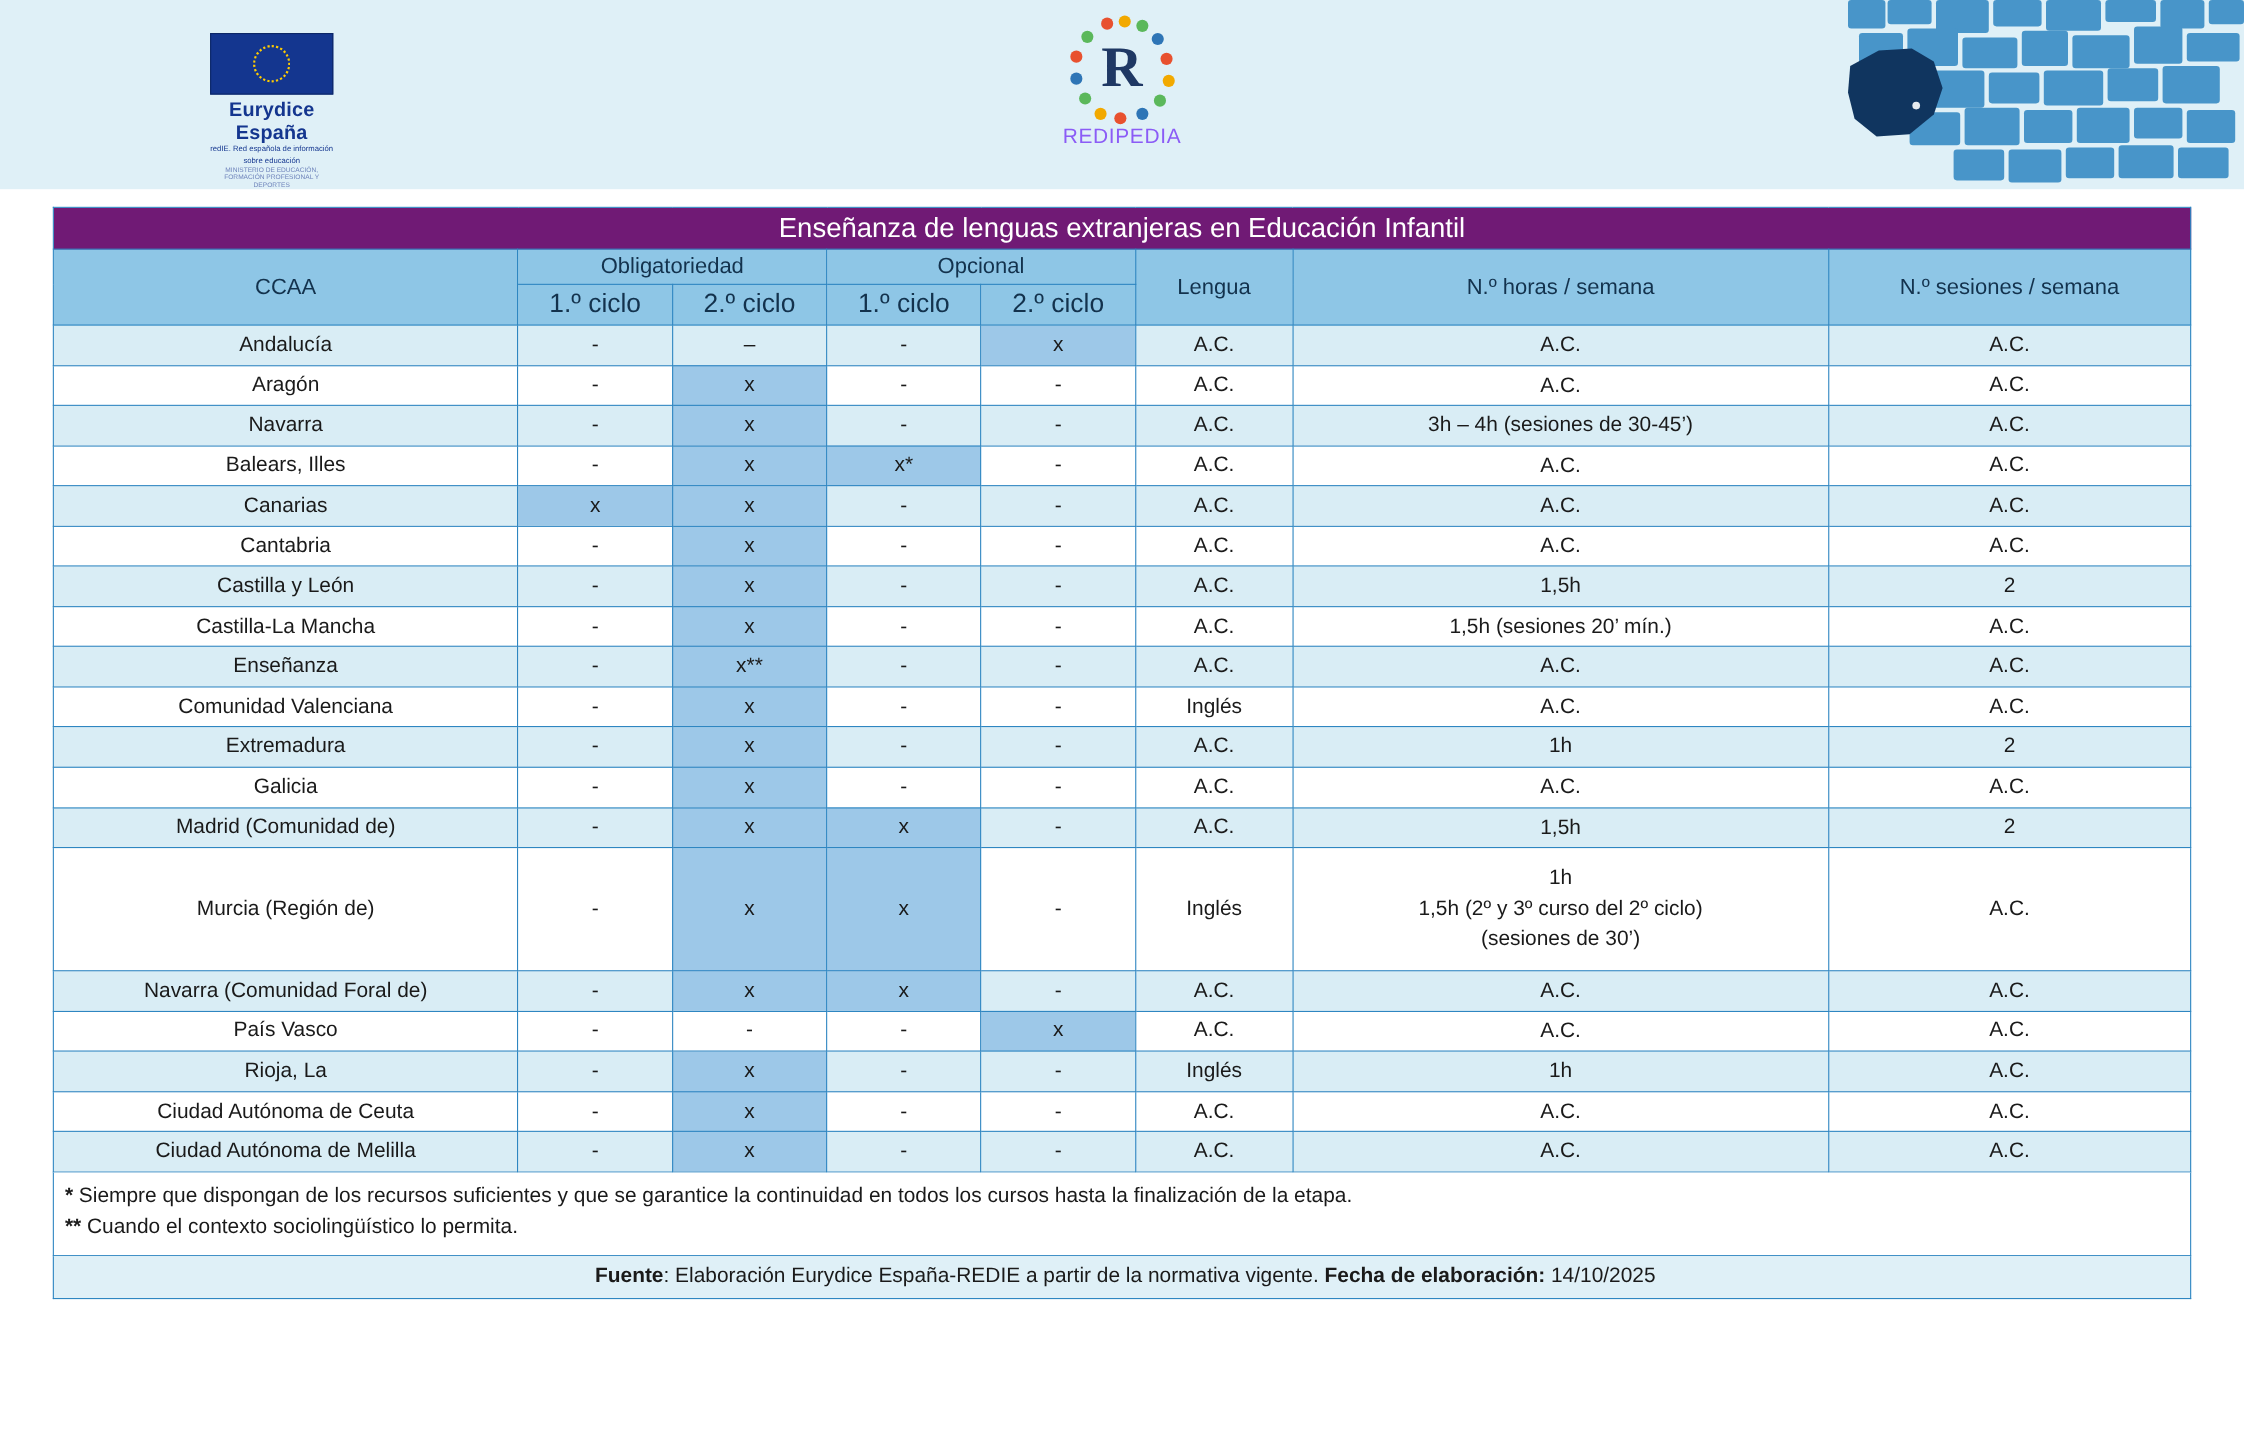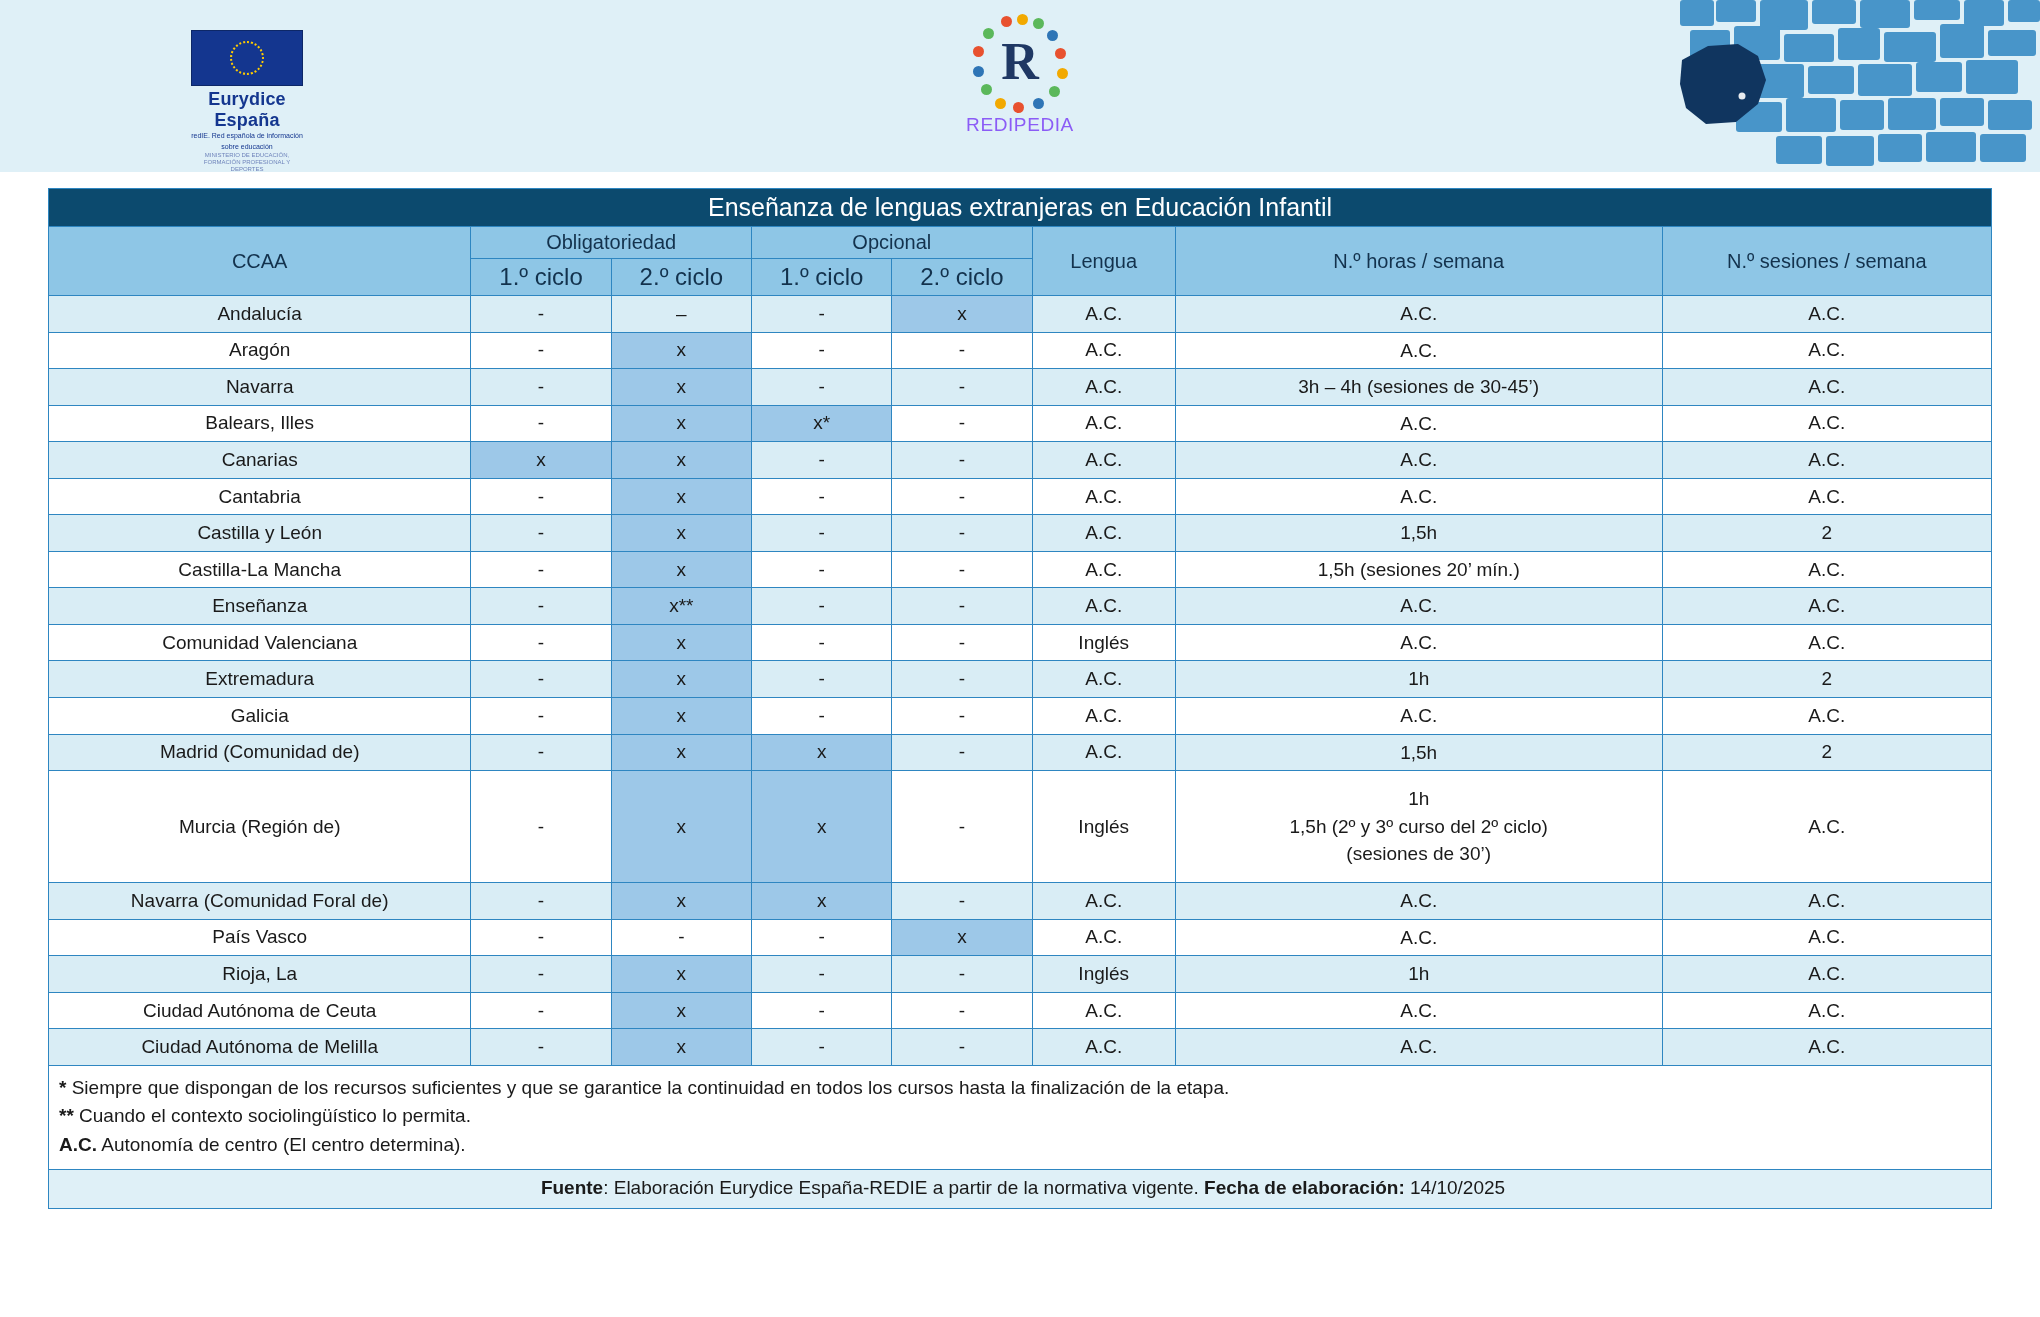--- a/index.html
+++ b/index.html
@@ -118,21 +118,21 @@
     color: #1a1a1a;
   }
   table.main td, table.main th {
     border: 1.5px solid #2e86c1;
     padding: 4px 6px;
     text-align: center;
     vertical-align: middle;
     font-weight: normal;
   }
   .title-row td {
-    background: #0c4a6e;
+    background: #701a75;
     color: #ffffff;
     font-size: 25px;
     padding: 12px 6px;
     border: 1.5px solid #1f7ec4;
   }
   .hdr td {
     background: #8ec6e6;
     font-size: 20px;
     color: #13324d;
   }
@@ -485,22 +485,19 @@
       </tbody>
   </table>
 
   <div class="notes">
     <div>
       <span class="b">*</span><span> Siempre que dispongan de los recursos suficientes y que se garantice la continuidad en todos los cursos hasta la finalización de la etapa.</span>
     </div>
     <div>
       <span class="b">**</span><span> Cuando el contexto sociolingüístico lo permita.</span>
     </div>
-    <div>
-      <span class="b">A.C.</span><span> Autonomía de centro (El centro determina).</span>
-    </div>
   </div>
 
   <div class="source">
     <span class="b">Fuente</span><span>: Elaboración Eurydice España-REDIE a partir de la normativa vigente. </span><span class="b">Fecha de elaboración:</span><span> 14/10/2025</span>
   </div>
   <div class="pad-bottom"></div>
 </div>
 
 </body></html>

